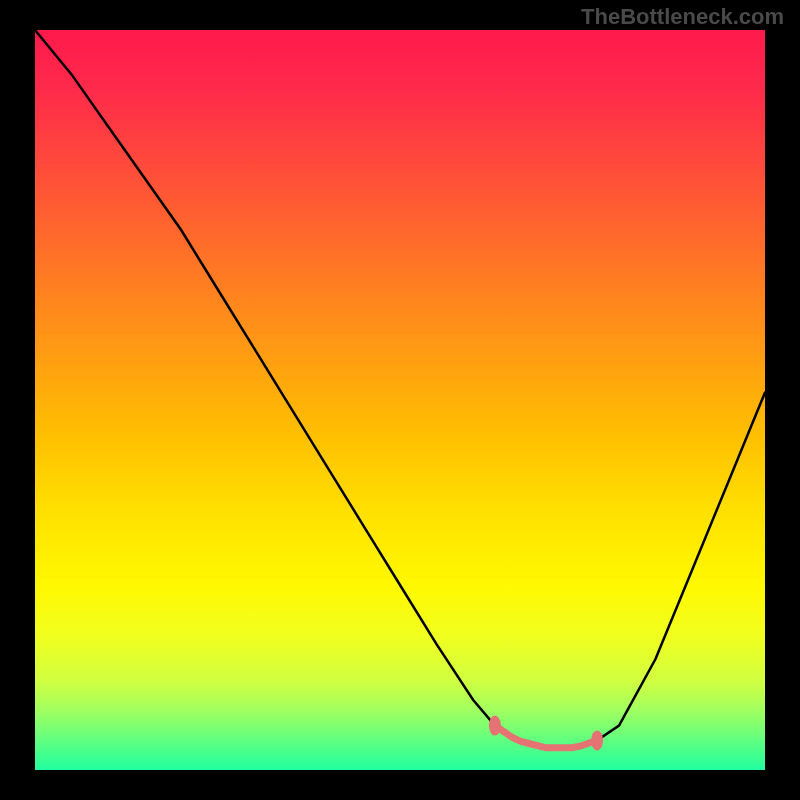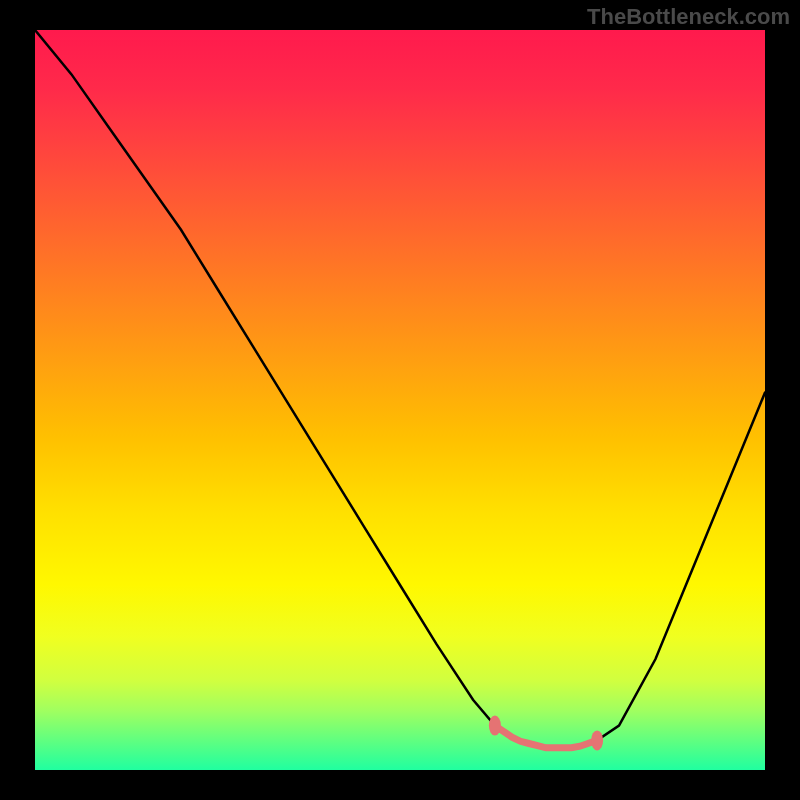--- a/index.html
+++ b/index.html
@@ -6,21 +6,21 @@
   body {
     width: 800px;
     height: 800px;
     background: #000;
     position: relative;
     font-family: Arial, sans-serif;
   }
   .watermark {
     position: absolute;
     top: 4px;
-    right: 10px;
+    right: 16px;
     color: #4a4a4a;
     font-size: 22px;
     font-weight: bold;
     z-index: 10;
   }
   .plot-area {
     position: absolute;
     left: 35px;
     top: 30px;
     width: 730px;

